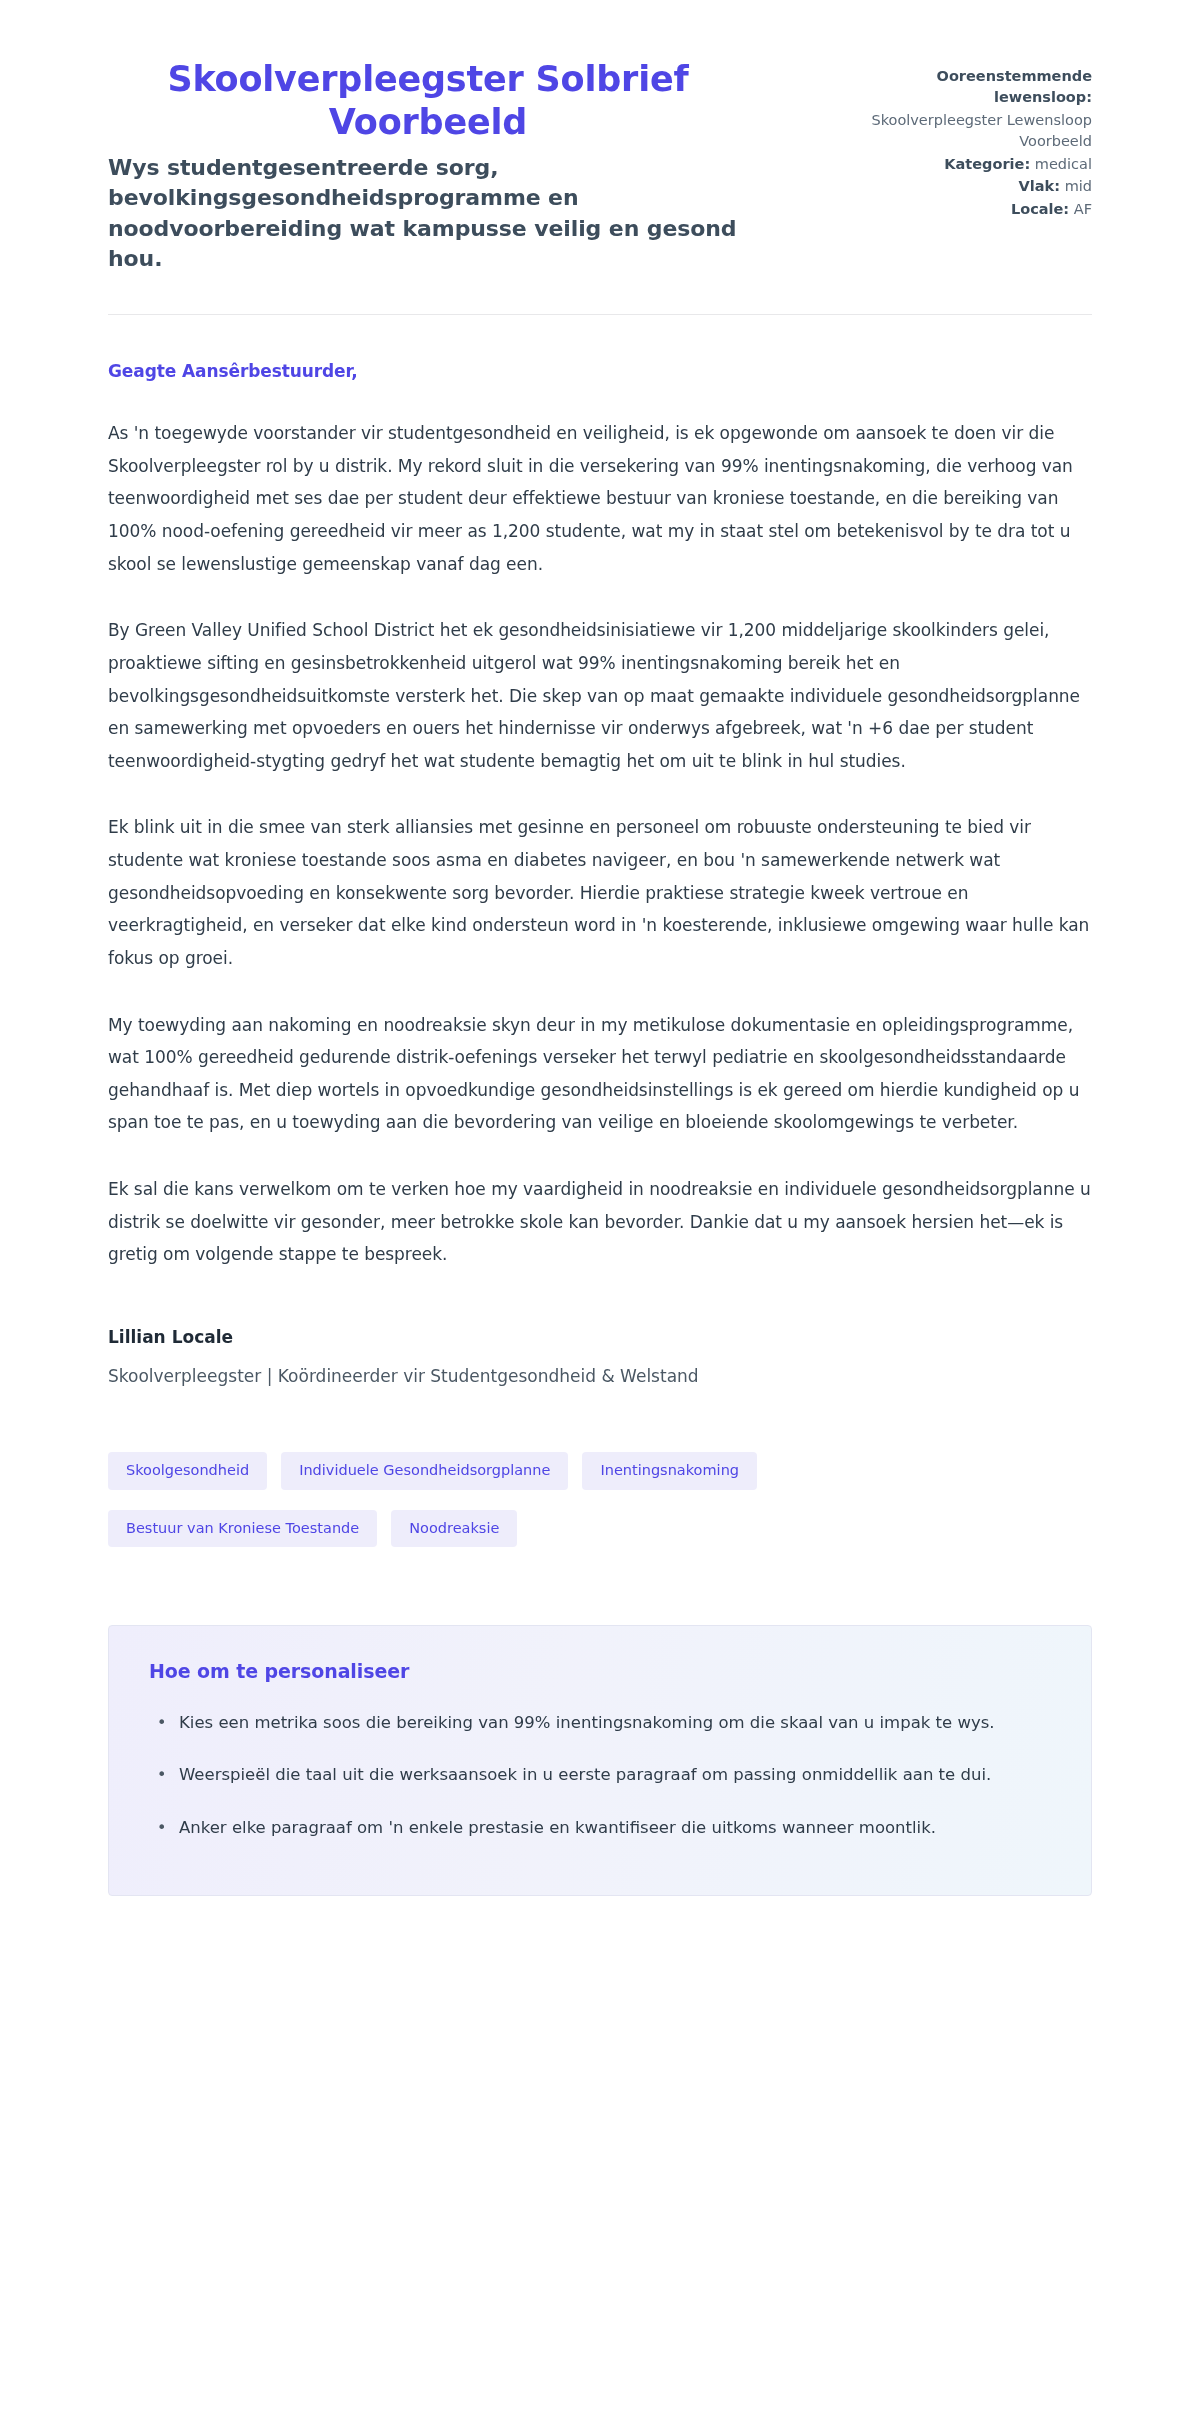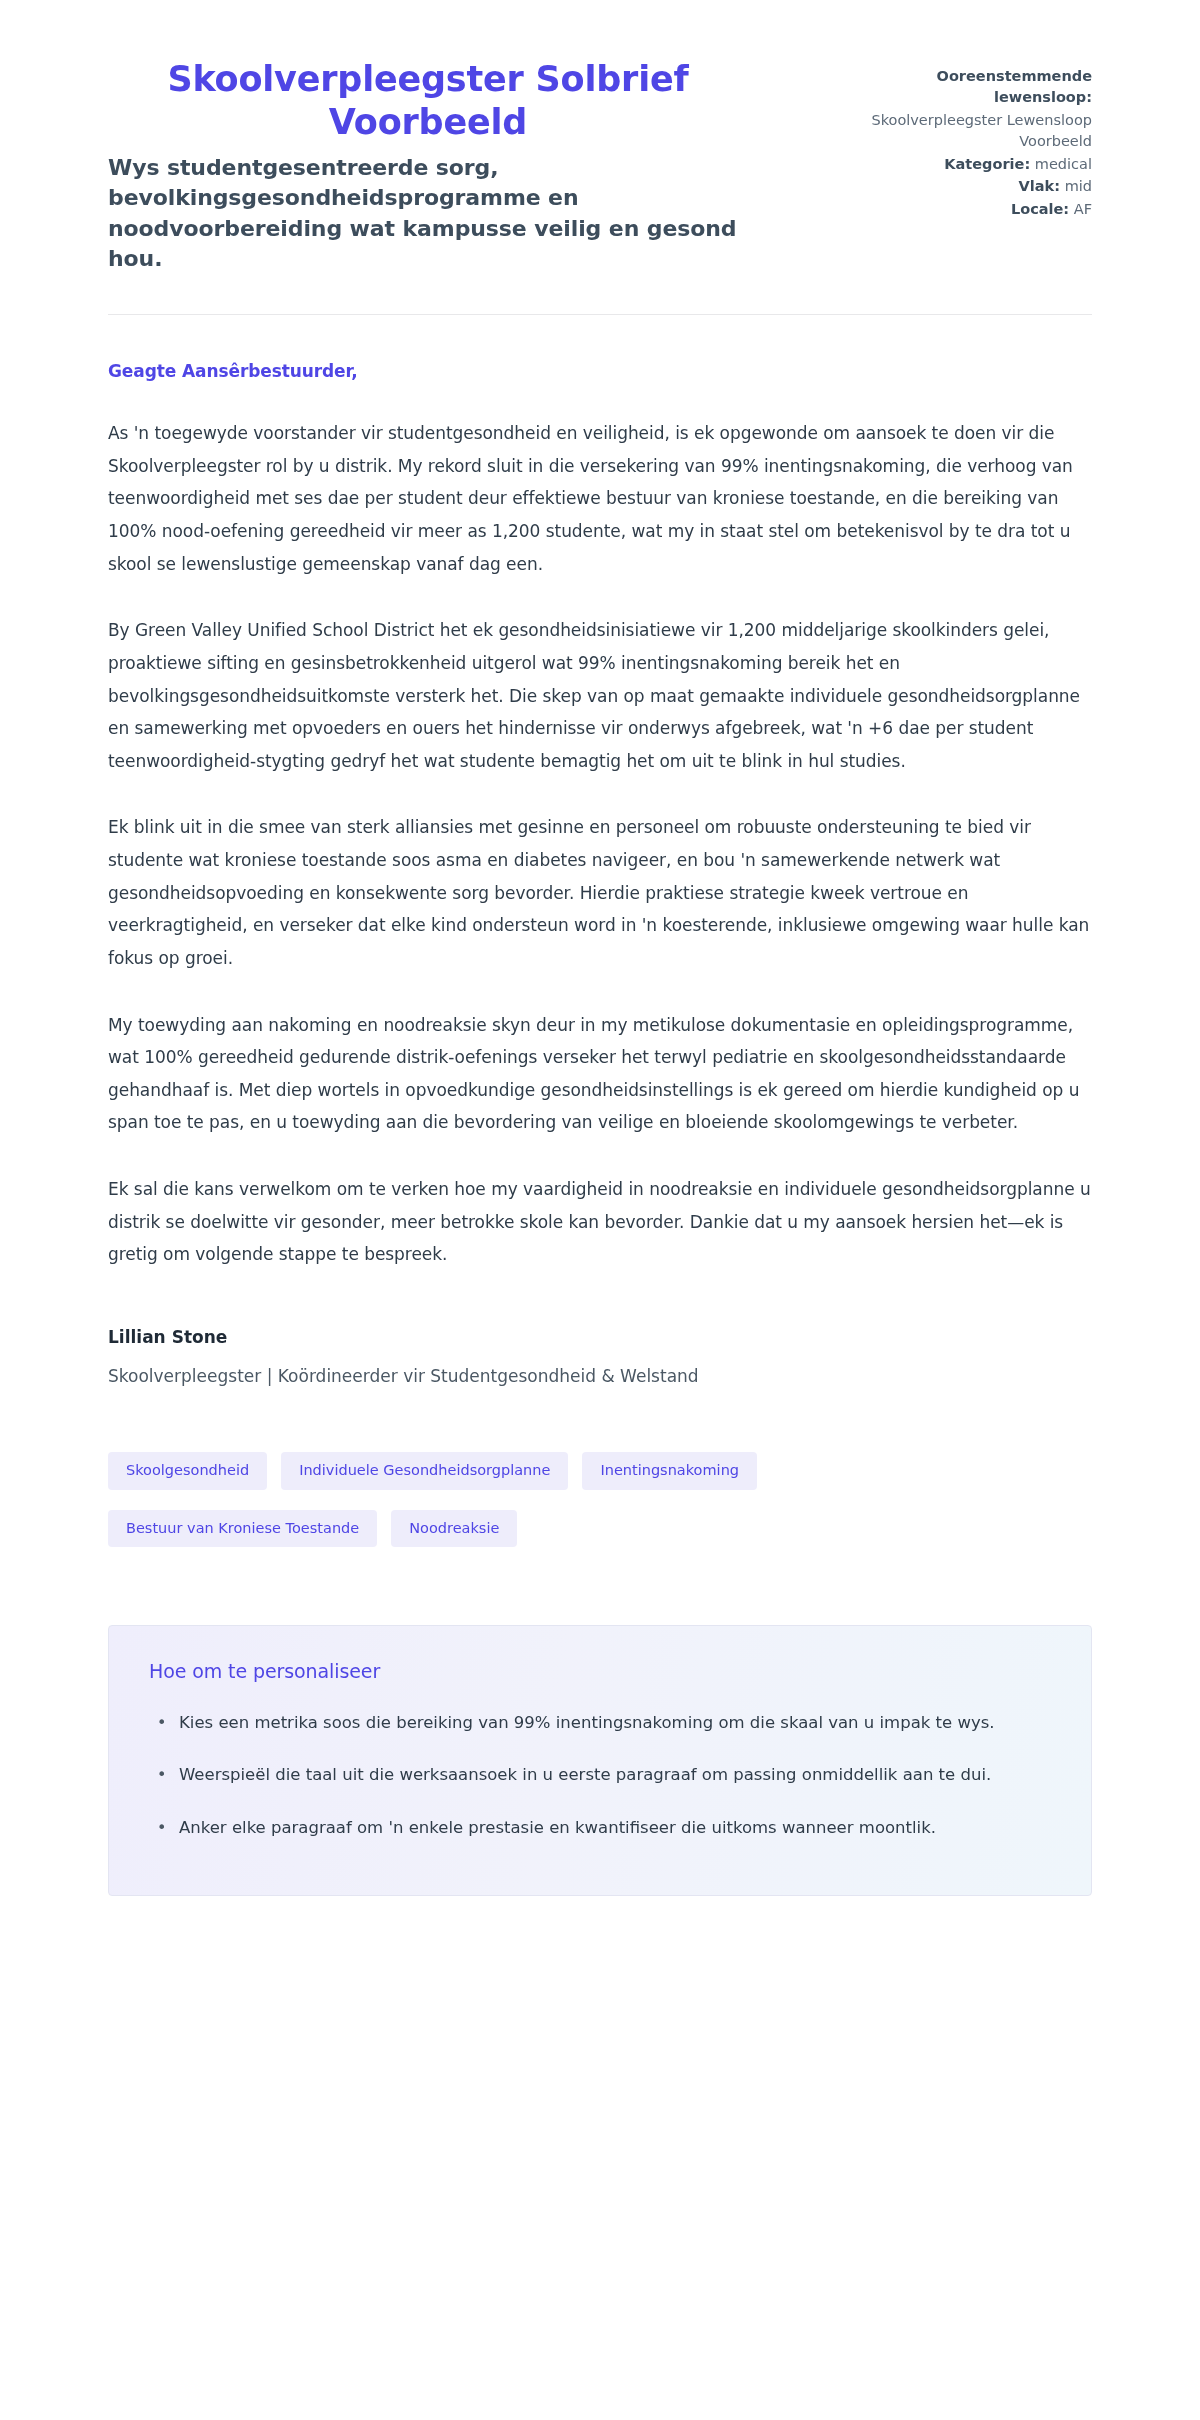--- a/index.html
+++ b/index.html
@@ -142,21 +142,21 @@
   
   .callout {
     margin-top: 78px;
     background: linear-gradient(100deg, #efeefc 0%, #f1f2fb 45%, #eff6fb 100%);
     border: 1px solid #e3e5f2;
     border-radius: 4px;
     padding: 34px 40px 40px 40px;
   }
   .callout-title {
     font-size: 19px;
-    font-weight: normal;
+    font-weight: bold;
     color: #4f46e5;
     margin-bottom: 26px;
     letter-spacing: -0.1px;
   }
   .callout-list { list-style: none; }
   .callout-list li {
     position: relative;
     font-size: 16.5px;
     line-height: 1.85;
     color: #2f3c49;
@@ -216,21 +216,21 @@
 
       <div class="salutation">Geagte Aansêrbestuurder,</div>
 
       <p class="para">As 'n toegewyde voorstander vir studentgesondheid en veiligheid, is ek opgewonde om aansoek te doen vir die Skoolverpleegster rol by u distrik. My rekord sluit in die versekering van 99% inentingsnakoming, die verhoog van teenwoordigheid met ses dae per student deur effektiewe bestuur van kroniese toestande, en die bereiking van 100% nood-oefening gereedheid vir meer as 1,200 studente, wat my in staat stel om betekenisvol by te dra tot u skool se lewenslustige gemeenskap vanaf dag een.</p>
       <p class="para">By Green Valley Unified School District het ek gesondheidsinisiatiewe vir 1,200 middeljarige skoolkinders gelei, proaktiewe sifting en gesinsbetrokkenheid uitgerol wat 99% inentingsnakoming bereik het en bevolkingsgesondheidsuitkomste versterk het. Die skep van op maat gemaakte individuele gesondheidsorgplanne en samewerking met opvoeders en ouers het hindernisse vir onderwys afgebreek, wat 'n +6 dae per student teenwoordigheid-stygting gedryf het wat studente bemagtig het om uit te blink in hul studies.</p>
       <p class="para">Ek blink uit in die smee van sterk alliansies met gesinne en personeel om robuuste ondersteuning te bied vir studente wat kroniese toestande soos asma en diabetes navigeer, en bou 'n samewerkende netwerk wat gesondheidsopvoeding en konsekwente sorg bevorder. Hierdie praktiese strategie kweek vertroue en veerkragtigheid, en verseker dat elke kind ondersteun word in 'n koesterende, inklusiewe omgewing waar hulle kan fokus op groei.</p>
       <p class="para">My toewyding aan nakoming en noodreaksie skyn deur in my metikulose dokumentasie en opleidingsprogramme, wat 100% gereedheid gedurende distrik-oefenings verseker het terwyl pediatrie en skoolgesondheidsstandaarde gehandhaaf is. Met diep wortels in opvoedkundige gesondheidsinstellings is ek gereed om hierdie kundigheid op u span toe te pas, en u toewyding aan die bevordering van veilige en bloeiende skoolomgewings te verbeter.</p>
       <p class="para">Ek sal die kans verwelkom om te verken hoe my vaardigheid in noodreaksie en individuele gesondheidsorgplanne u distrik se doelwitte vir gesonder, meer betrokke skole kan bevorder. Dankie dat u my aansoek hersien het—ek is gretig om volgende stappe te bespreek.</p>
 
       <div class="signature">
-        <div class="sign-name">Lillian Stone</div>
+        <div class="sign-name">Lillian Locale</div>
         <div class="sign-role">Skoolverpleegster | Koördineerder vir Studentgesondheid &amp; Welstand</div>
       </div>
 
     </div>
 
     <div class="tags">
       <span class="tag">Skoolgesondheid</span>
       <span class="tag">Individuele Gesondheidsorgplanne</span>
       <span class="tag">Inentingsnakoming</span>
       <span class="tag">Bestuur van Kroniese Toestande</span>

